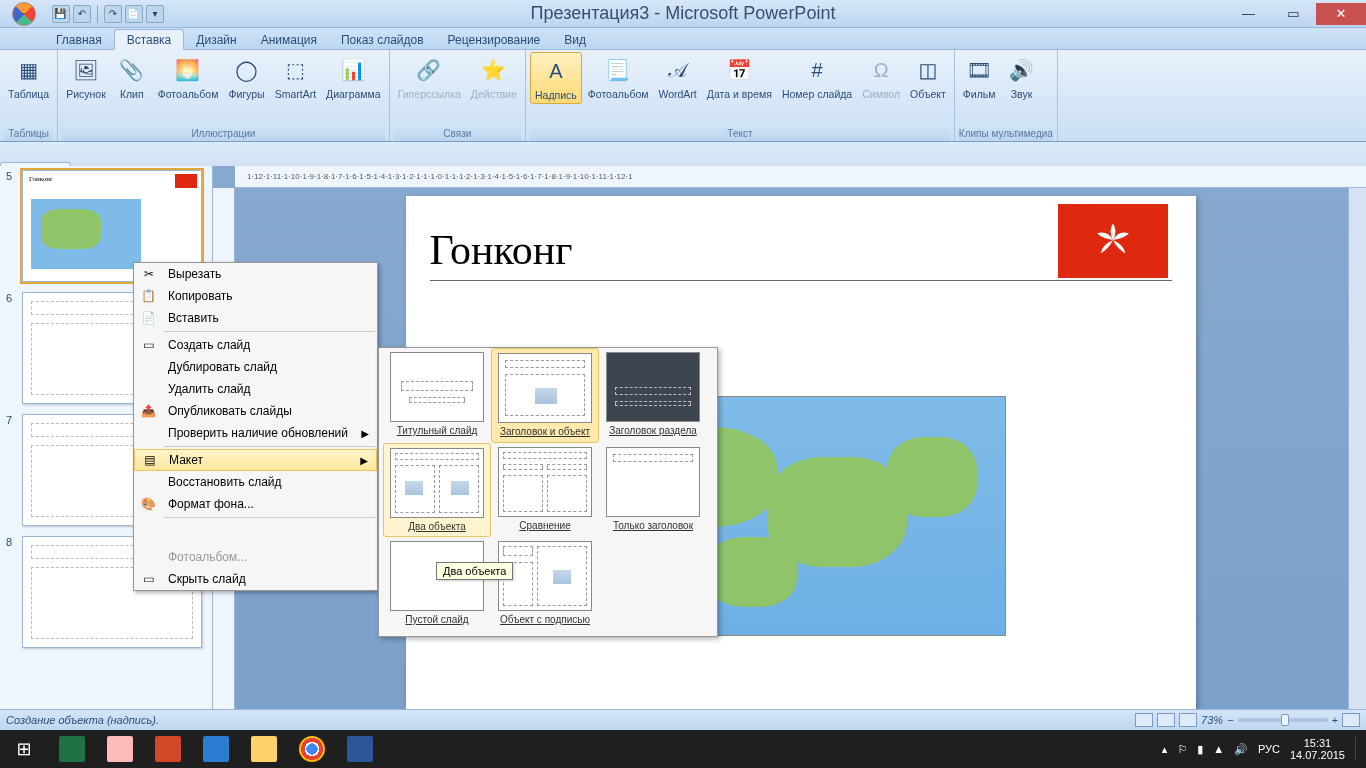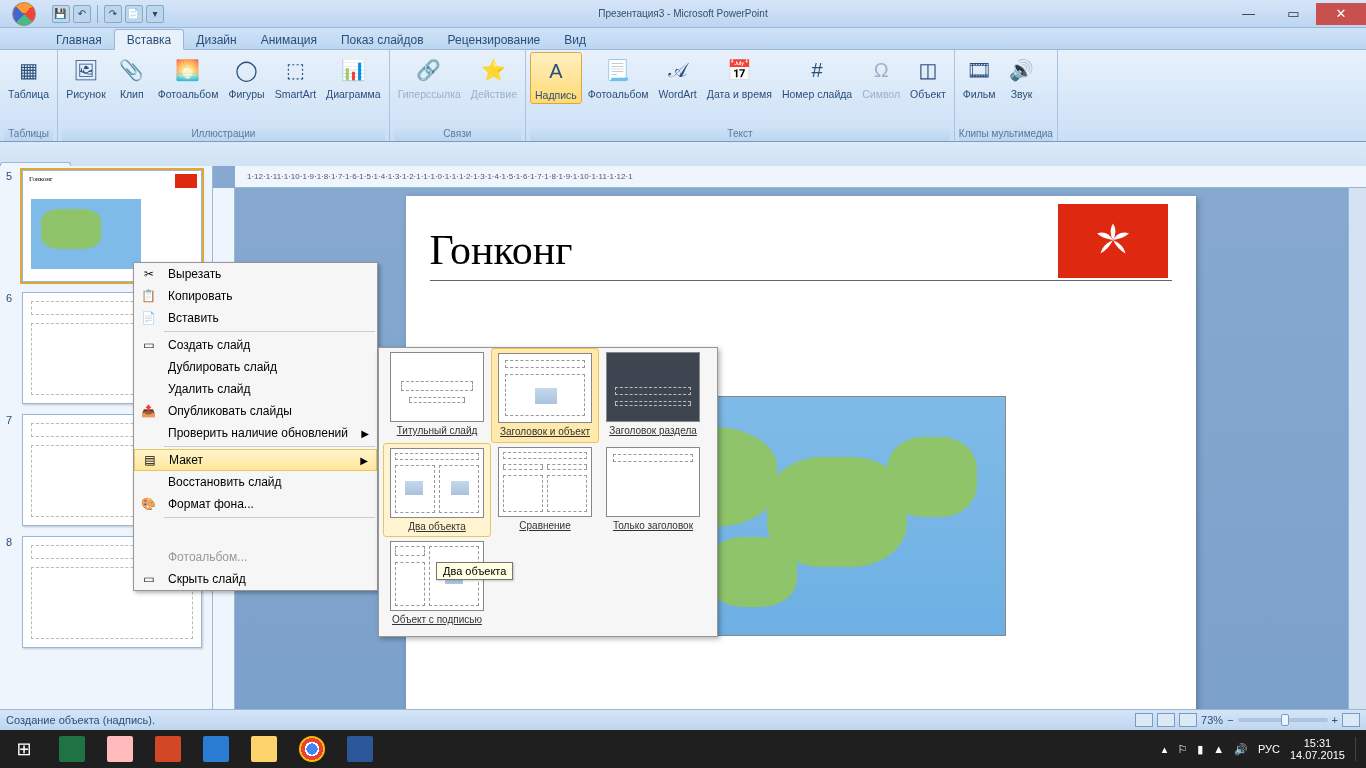--- a/index.html
+++ b/index.html
@@ -7,21 +7,21 @@
 
 
 .titlebar { height: 28px; background: linear-gradient(to bottom,#d6e6f9,#bcd5f1); display: flex; align-items: center; position: relative; border-bottom:1px solid #9ab6d8;}
 .office-btn { width: 40px; height: 26px; margin-left: 4px; display:flex; align-items:center; justify-content:center; }
 .office-logo { width: 24px; height: 24px; border-radius: 50%; background:
   conic-gradient(from 45deg, #e43 0 90deg, #4b8 90deg 180deg, #46c 180deg 270deg, #f93 270deg 360deg);
   border:1px solid #a87; }
 .qat { display:flex; gap:3px; margin-left:8px; align-items:center; }
 .qat-btn { width:18px; height:18px; background:#bcd6f0; border:1px solid #8ab; border-radius:2px; display:flex;align-items:center;justify-content:center;font-size:10px;color:#345;}
 .qat-sep { width:1px; height:18px; background:#8ab; margin:0 3px;}
-.title-text { position:absolute; left:50%; transform:translateX(-50%); font-size:10px; color:#3a4f6b; }
+.title-text { position:absolute; left:50%; transform:translateX(-50%); font-size:18px; color:#3a4f6b; }
 .win-controls { margin-left:auto; display:flex; }
 .win-btn { width:45px; height:22px; display:flex; align-items:center; justify-content:center; font-size:13px; color:#333; }
 .win-btn.close { background:#c8504f; color:#fff; width:50px; }
 
 
 .tabs { height: 22px; background:linear-gradient(to bottom,#cfe3f8,#bcd6f0); display:flex; align-items:flex-end; padding-left:44px; border-bottom:1px solid #9ab6d8;}
 .tab { padding: 3px 12px 2px; font-size: 12px; color:#2a4f7a; cursor:pointer; }
 .tab.active { background:#e8f1fb; border:1px solid #9ab6d8; border-bottom:1px solid #e8f1fb; border-radius:3px 3px 0 0; margin-bottom:-1px;}
 
 
@@ -80,21 +80,21 @@
 .layout-cell.sel { background:#ffe9ad; border:1px solid #e7c65f;}
 .layout-cell.hov { background:#fff3d0; border:1px solid #e7c65f;}
 .layout-thumb { width:94px; height:70px; background:#fff; border:1px solid #888; position:relative;}
 .layout-thumb.dark { background:#3c4550;}
 .lt-line { position:absolute; border:1px dashed #999;}
 .lt-content { position:absolute; background:linear-gradient(#c5d8ec,#a9c3de);}
 .layout-label { font-size:10px; text-align:center; color:#333; margin-top:3px; line-height:1.15;text-decoration:underline;}
 .tooltip { position:absolute; left:436px; top:562px; background:#ffffe1; border:1px solid #767676; padding:2px 6px; font-size:11px; z-index:50; box-shadow:1px 1px 2px rgba(0,0,0,.2);}
 
 
-.statusbar { position:absolute; bottom:0; left:0; right:0; height:21px; background:linear-gradient(to bottom,#d5e5f7,#bfd7f0); border-top:1px solid #9ab6d8; display:flex; align-items:center; font-size:11px; color:#2a4f7a; padding:0 6px;}
+.statusbar { position:absolute; bottom:0; left:0; right:0; height:21px; background:linear-gradient(to bottom,#d5e5f7,#bfd7f0); border-top:1px solid #9ab6d8; display:flex; align-items:center; font-size:11px; color:#2a4f7a; padding:0 6px;font-style:italic;}
 .status-right { margin-left:auto; display:flex; align-items:center; gap:4px;}
 .viewbtn { width:18px; height:14px; border:1px solid #7a9cc4; background:#dceaf8;}
 .zoom-slider { width:90px; height:4px; background:#adc5e0; position:relative; border-radius:2px;}
 .zoom-thumb { position:absolute; left:48%; top:-4px; width:8px; height:12px; background:#eef5fd; border:1px solid #7a9cc4; border-radius:2px;}
 
 
 .taskbar { position:absolute; bottom:0; left:0; right:0; height:38px; background:#1f1f1f; display:flex; align-items:center; z-index:60; }
 .tb-btn { width:48px; height:38px; display:flex;align-items:center;justify-content:center;color:#fff;font-size:18px;}
 .tb-app { width:48px; height:38px; display:flex;align-items:center;justify-content:center;}
 .tb-app div { width:26px; height:26px; border-radius:2px;}
@@ -411,20 +411,24 @@
         </div>
         <div class="layout-label">Сравнение</div>
       </div>
       <div class="layout-cell">
         <div class="layout-thumb">
           <div class="lt-line" style="left:6px;right:6px;top:6px;height:8px"></div>
         </div>
         <div class="layout-label">Только заголовок</div>
       </div>
       <div class="layout-cell">
+        <div class="layout-thumb"></div>
+        <div class="layout-label">Пустой слайд</div>
+      </div>
+      <div class="layout-cell">
         <div class="layout-thumb">
           <div class="lt-line" style="left:4px;top:4px;width:30px;height:10px"></div>
           <div class="lt-line" style="left:4px;top:20px;width:30px;bottom:4px"></div>
           <div class="lt-line" style="right:4px;top:4px;width:50px;bottom:4px"></div>
           <div class="lt-content" style="right:20px;top:28px;width:18px;height:14px"></div>
         </div>
         <div class="layout-label">Объект с подписью</div>
       </div>
     </div>
 </div>

